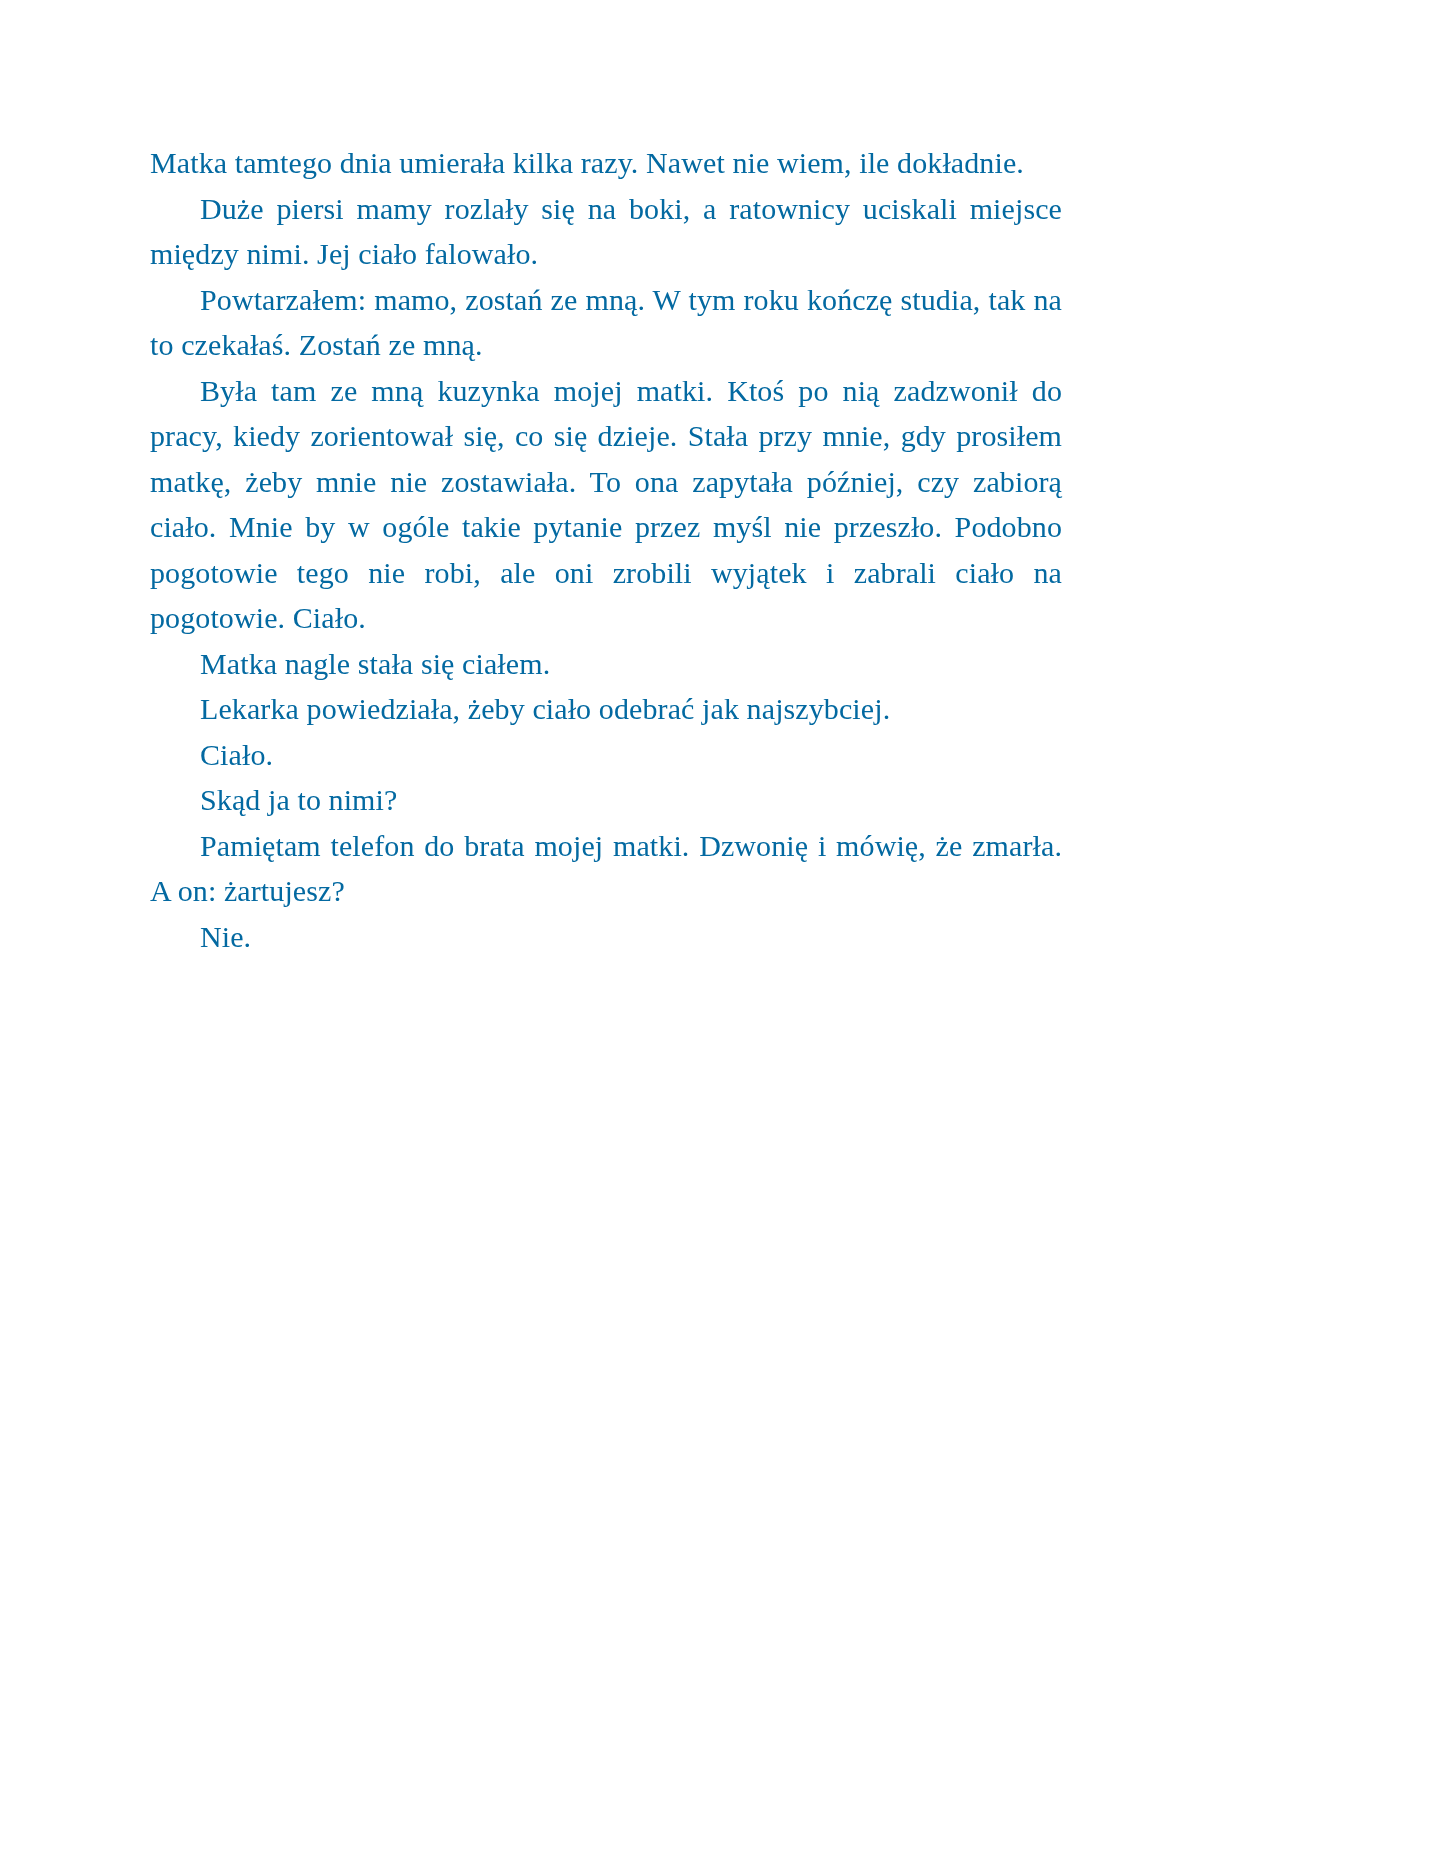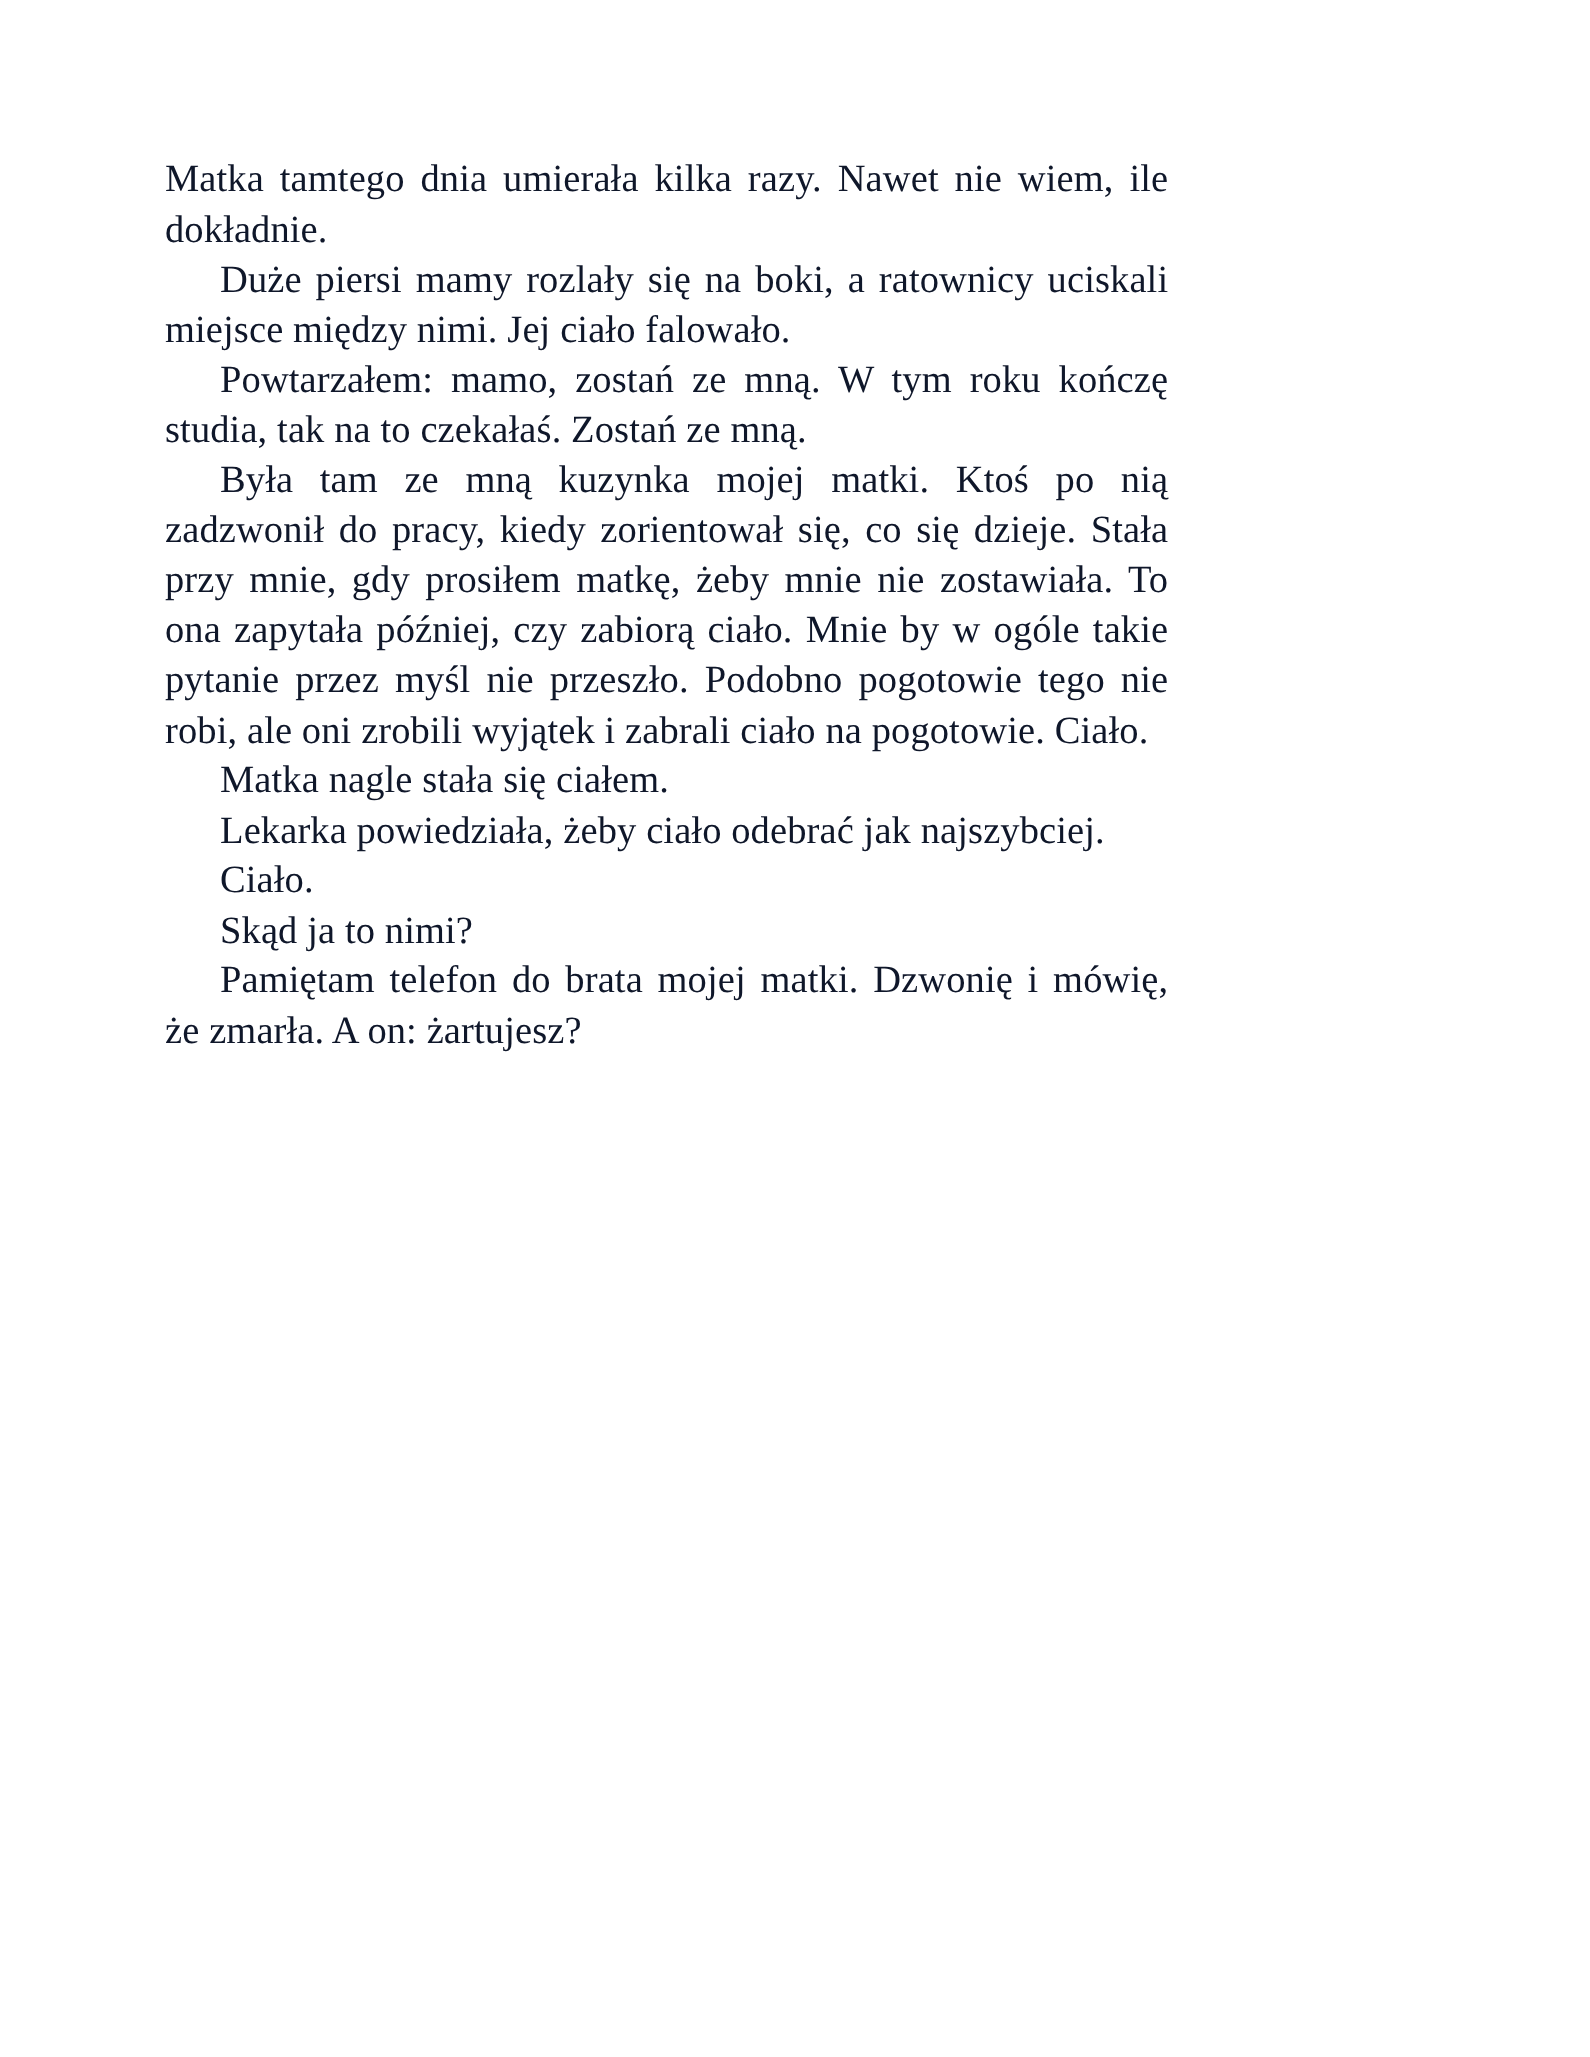--- a/index.html
+++ b/index.html
@@ -24,27 +24,27 @@
   }
   .text-column {
     position: absolute;
     left: 150px;
     top: 140px;
     width: 912px;
   }
   p.para {
     margin: 0;
     padding: 0;
-    font-size: 35px;
+    font-size: 30px;
     line-height: 45.5px;
     text-align: justify;
     text-justify: inter-word;
     text-indent: 50px;
     hyphens: none;
-    color: #0f172a;
+    color: #0369a1;
     font-weight: 400;
     letter-spacing: 0.1px;
   }
   p.para.no-indent {
     text-indent: 0;
   }
   
 </style>
 </head>
 <body>
@@ -54,15 +54,16 @@
 
     <p class="para no-indent">Matka tamtego dnia umierała kilka razy. Nawet nie wiem, ile dokładnie.</p>
     <p class="para">Duże piersi mamy rozlały się na boki, a ratownicy uciskali miejsce między nimi. Jej ciało falowało.</p>
     <p class="para">Powtarzałem: mamo, zostań ze mną. W tym roku kończę studia, tak na to czekałaś. Zostań ze mną.</p>
     <p class="para">Była tam ze mną kuzynka mojej matki. Ktoś po nią zadzwonił do pracy, kiedy zorientował się, co się dzieje. Stała przy mnie, gdy prosiłem matkę, żeby mnie nie zostawiała. To ona zapytała później, czy zabiorą ciało. Mnie by w ogóle takie pytanie przez myśl nie przeszło. Podobno pogotowie tego nie robi, ale oni zrobili wyjątek i zabrali ciało na pogotowie. Ciało.</p>
     <p class="para">Matka nagle stała się ciałem.</p>
     <p class="para">Lekarka powiedziała, żeby ciało odebrać jak najszybciej.</p>
     <p class="para">Ciało.</p>
     <p class="para">Skąd ja to nimi?</p>
     <p class="para">Pamiętam telefon do brata mojej matki. Dzwonię i mówię, że zmarła. A on: żartujesz?</p>
+    <p class="para">Nie.</p>
 
   </div>
 </div>
 
 </body></html>

